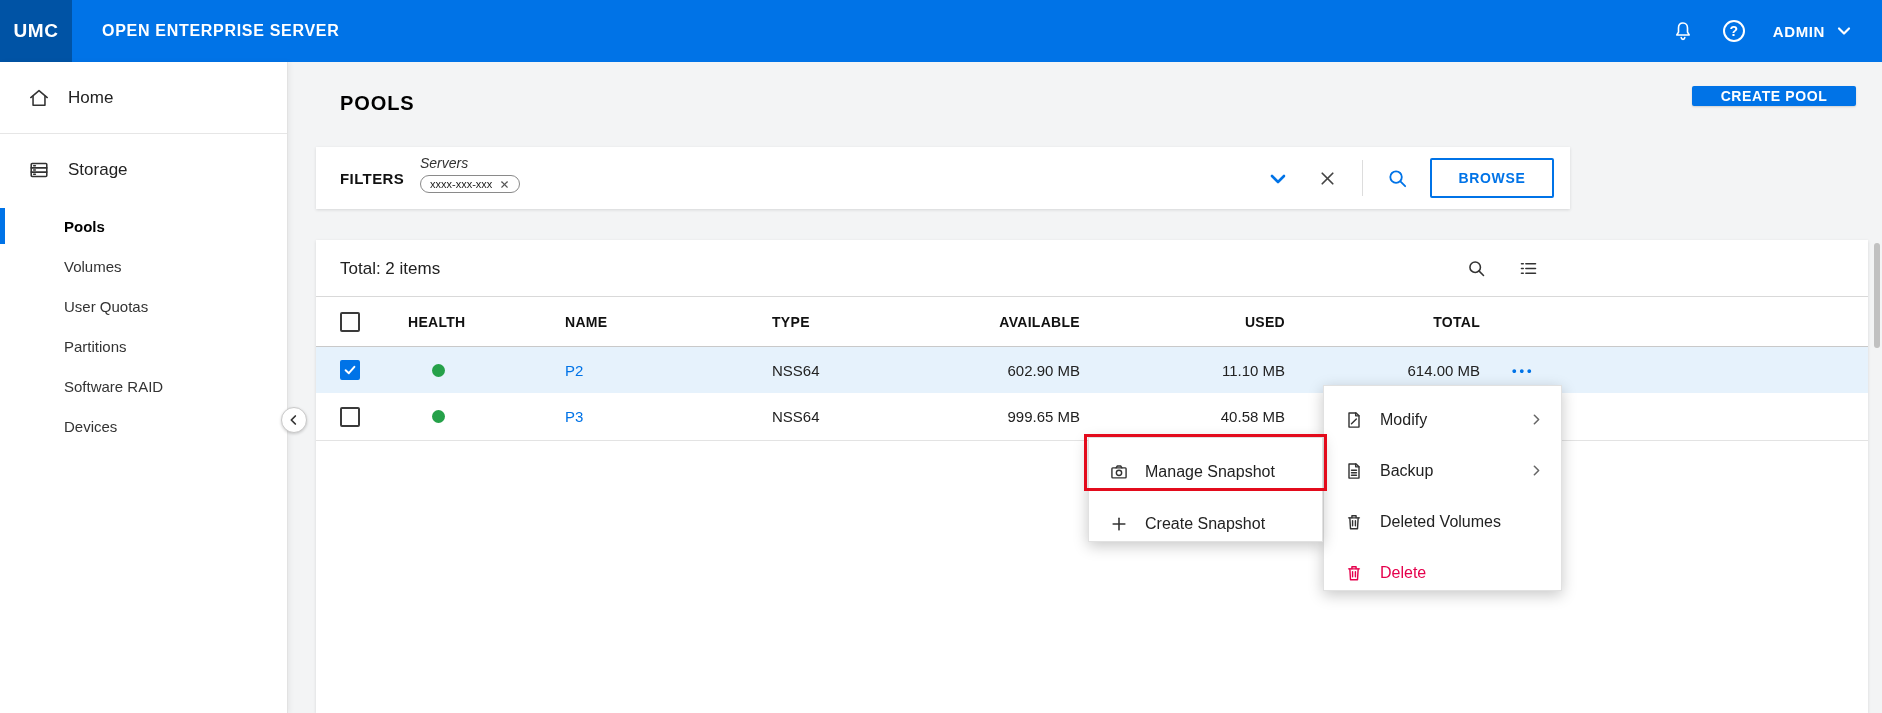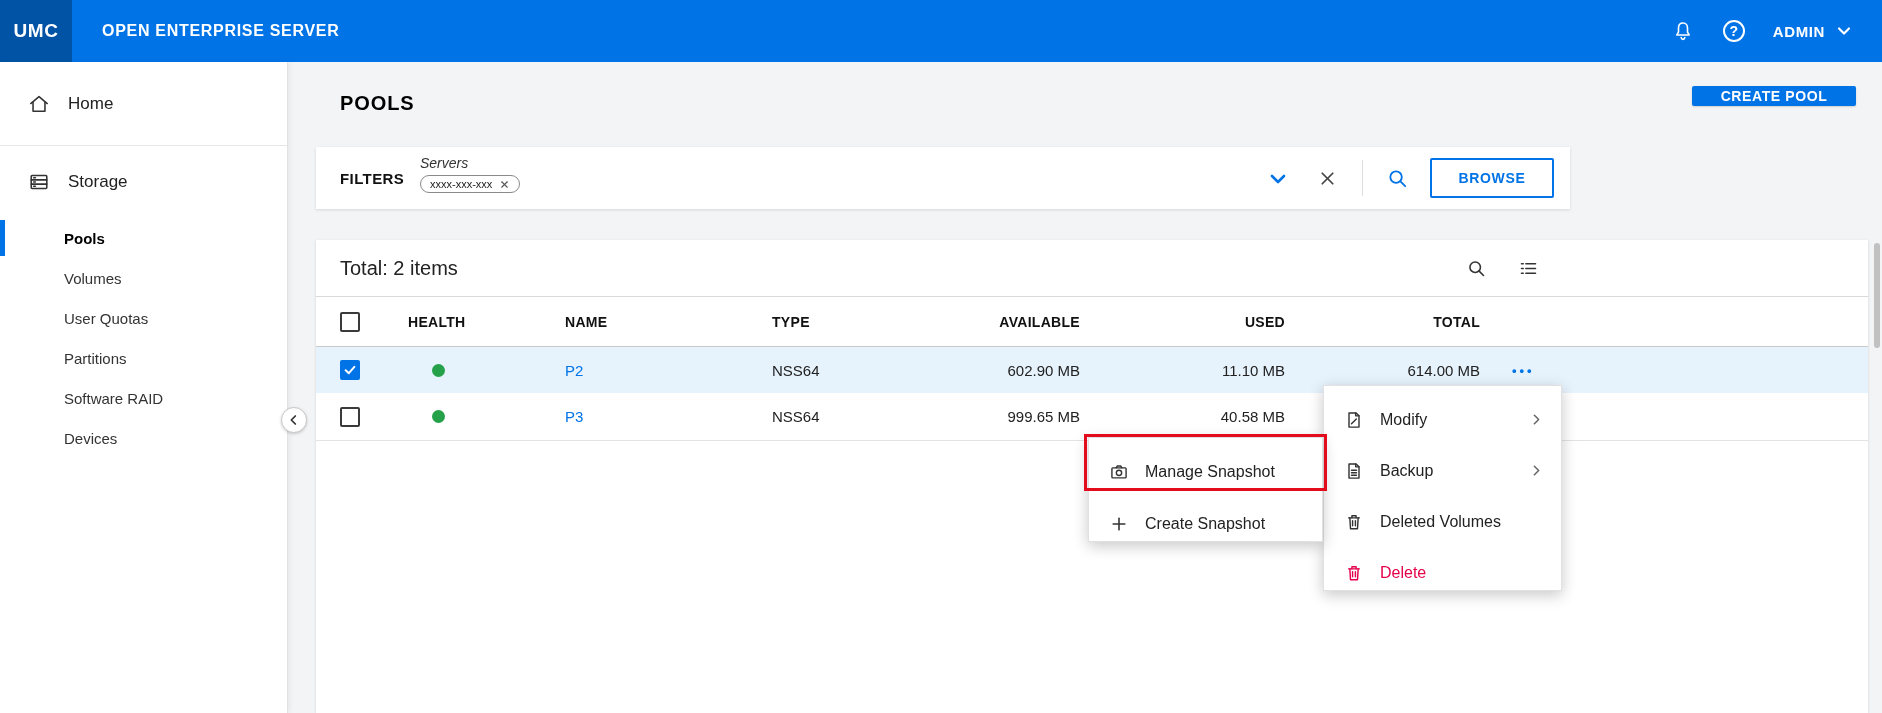--- a/index.html
+++ b/index.html
@@ -49,21 +49,21 @@
   .filter-field-label { font-size:14px; color:#333;font-style:italic; }
   .chip { margin-top:4px; display:inline-flex; align-items:center; gap:7px; border:1px solid #8a8a8a;
           border-radius:10px; padding:2px 9px; font-size:11px; color:#222; cursor:pointer; background:#fff; }
   .chip .chip-x { color:#555; }
   .vdivider { position:absolute; width:1px; background:#ddd; }
   .btn-outline { position:absolute; background:#fff; border:2px solid #0073e7; color:#0073e7;
                  font-weight:bold; font-size:14px; letter-spacing:.7px; border-radius:2px; }
 
   
   .total-row { position:absolute; left:0; top:0; width:100%; height:57px; border-bottom:1px solid #d9d9d9; }
-  .total-text { position:absolute; left:24px; top:0; height:57px; display:flex; align-items:center; font-size:20px; color:#222; }
+  .total-text { position:absolute; left:24px; top:0; height:57px; display:flex; align-items:center; font-size:17px; color:#222; }
   .thead { position:absolute; left:0; top:57px; width:100%; height:50px; border-bottom:1px solid #c9c9c9; }
   .col-head { position:absolute; top:0; height:50px; display:flex; align-items:center;
               font-weight:bold; font-size:14px; color:#111; letter-spacing:.3px; }
   .num { justify-content:flex-end; text-align:right; }
   .trow { position:absolute; left:0; width:100%; }
   .row-selected { background:#e6f2fc; }
   .row-plain { border-bottom:1px solid #e3e3e3; }
   .cell { position:absolute; top:0; height:100%; display:flex; align-items:center; font-size:15px; color:#222; }
   .checkbox { width:20px; height:20px; border:2px solid #3a3a3a; border-radius:2px; background:#fff; cursor:pointer;
               display:flex; align-items:center; justify-content:center; }
@@ -112,21 +112,21 @@
       <div class="usermenu">
         <span>ADMIN</span>
         <svg width="20" height="20" viewBox="0 0 24 24" fill="none" stroke="currentColor" stroke-width="2.6" stroke-linecap="round" stroke-linejoin="round">
           <polyline points="6,9 12,15 18,9"></polyline>
         </svg>
       </div>
     </div>
   </header>
 
   <nav class="abs sidebar" style="left:0;top:62px;width:288px;height:651px">
-    <div class="side-item" style="height:84px;border-bottom:1px solid #e6e6e6">
+    <div class="side-item" style="height:72px;border-bottom:1px solid #e6e6e6">
       <svg class="side-icon" width="22" height="22" viewBox="0 0 24 24" fill="none" stroke="currentColor" stroke-width="1.7" stroke-linecap="round" stroke-linejoin="round">
         <path d="M3 11.5 L12 4 L21 11.5"></path>
           <path d="M5.5 10 V20 H18.5 V10"></path>
       </svg>
       <span>Home</span>
     </div>
     <div class="side-item" style="height:72px">
       <svg class="side-icon" width="22" height="22" viewBox="0 0 24 24" fill="none" stroke="currentColor" stroke-width="1.7" stroke-linecap="round" stroke-linejoin="round">
         <rect x="3.5" y="5" width="17" height="14" rx="1"></rect>
         <line x1="3.5" y1="9.7" x2="20.5" y2="9.7"></line>

